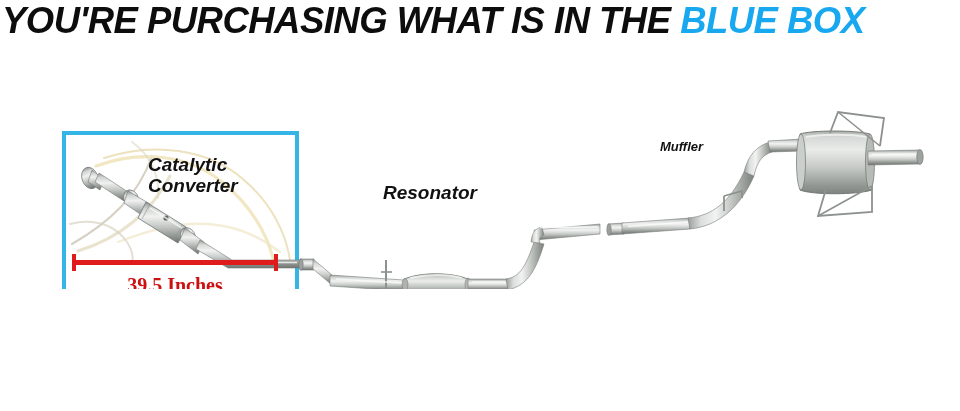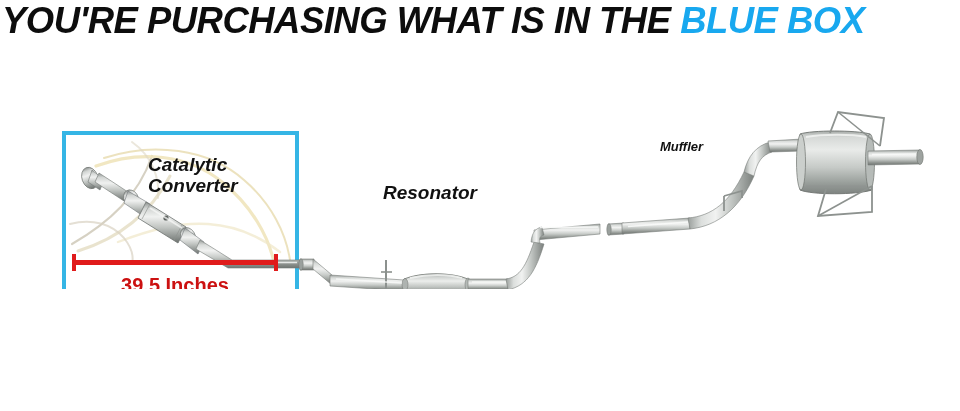--- a/index.html
+++ b/index.html
@@ -110,21 +110,21 @@
     background: #e01b1b;
   }
   #dim-cap-left  { left: 72px; }
   #dim-cap-right { left: 274px; }
   #dim-text {
     position: absolute;
     left: 72px;
     top: 228px;
     width: 206px;
     text-align: center;
-    font-family: Liberation Sans, sans-serif;
+    font-family: Liberation Serif, serif;
     font-weight: 700;
     font-size: 20px;
     color: #cc1111;
     white-space: nowrap;
   }
 
   
   #exhaust-svg {
     position: absolute;
     left: 0;

